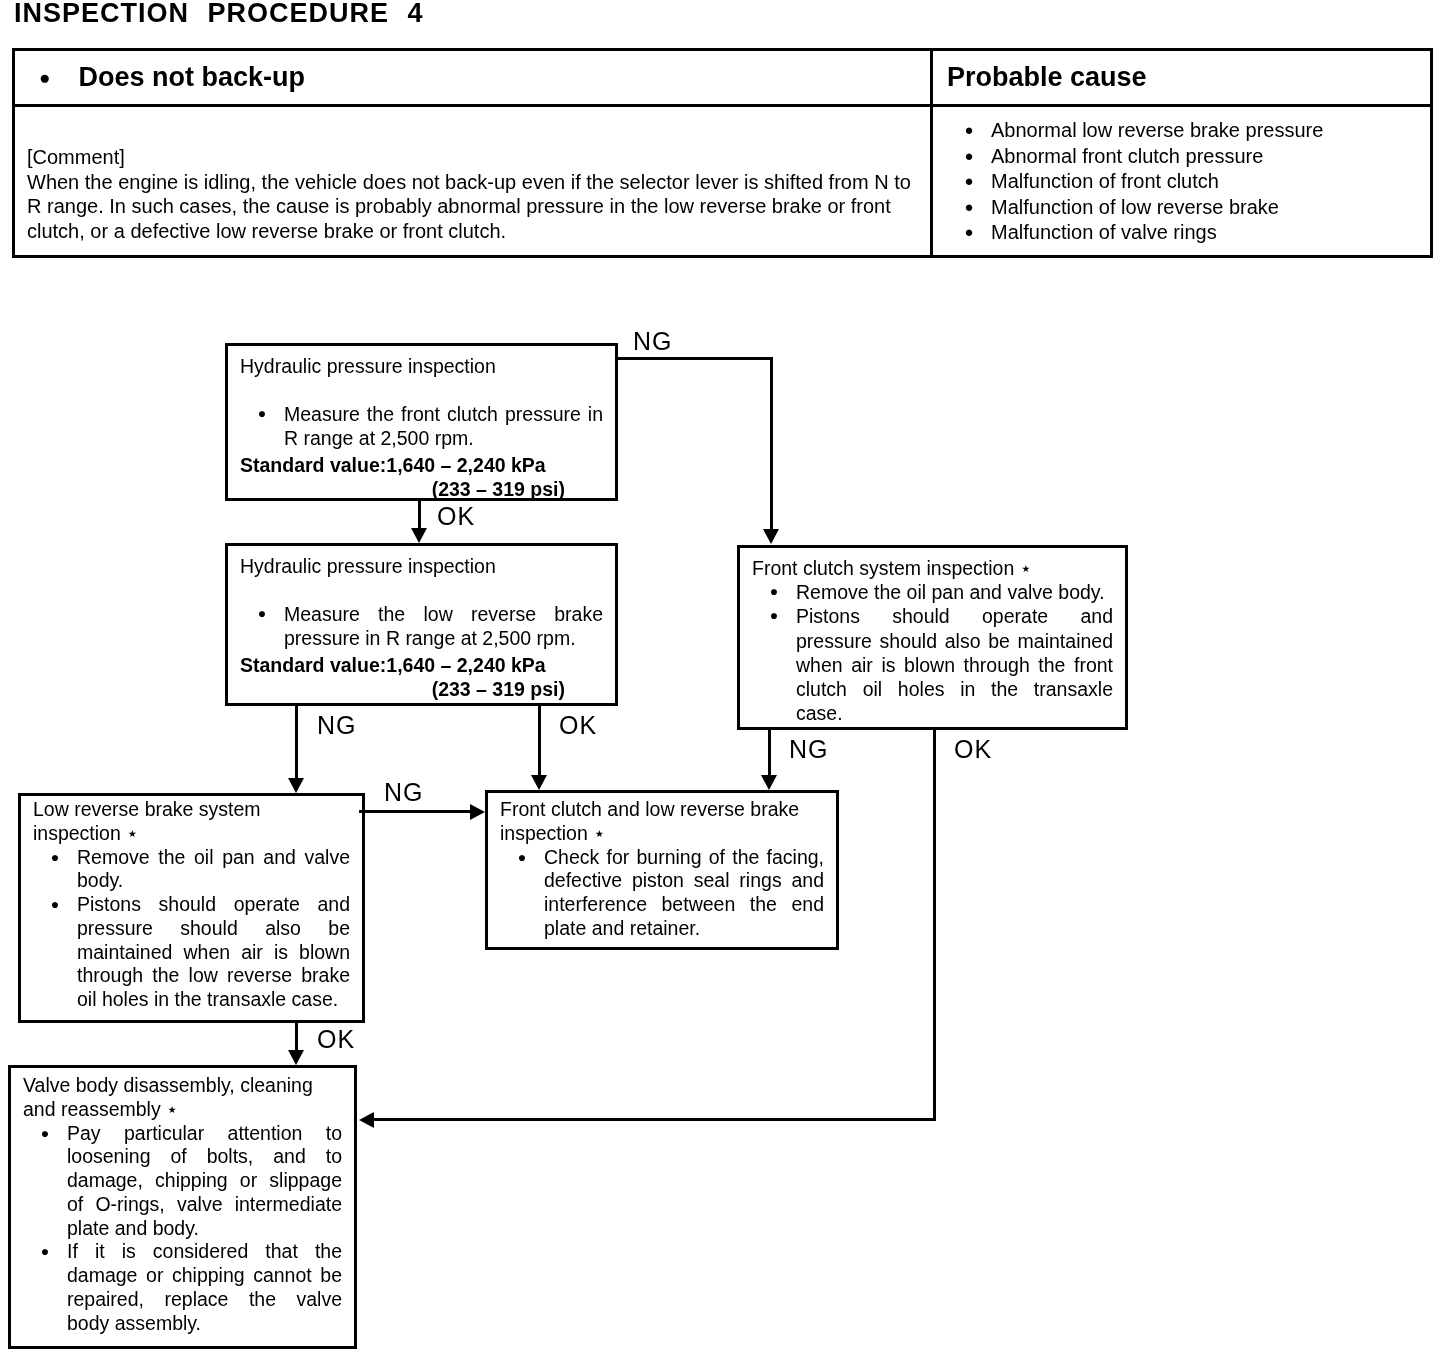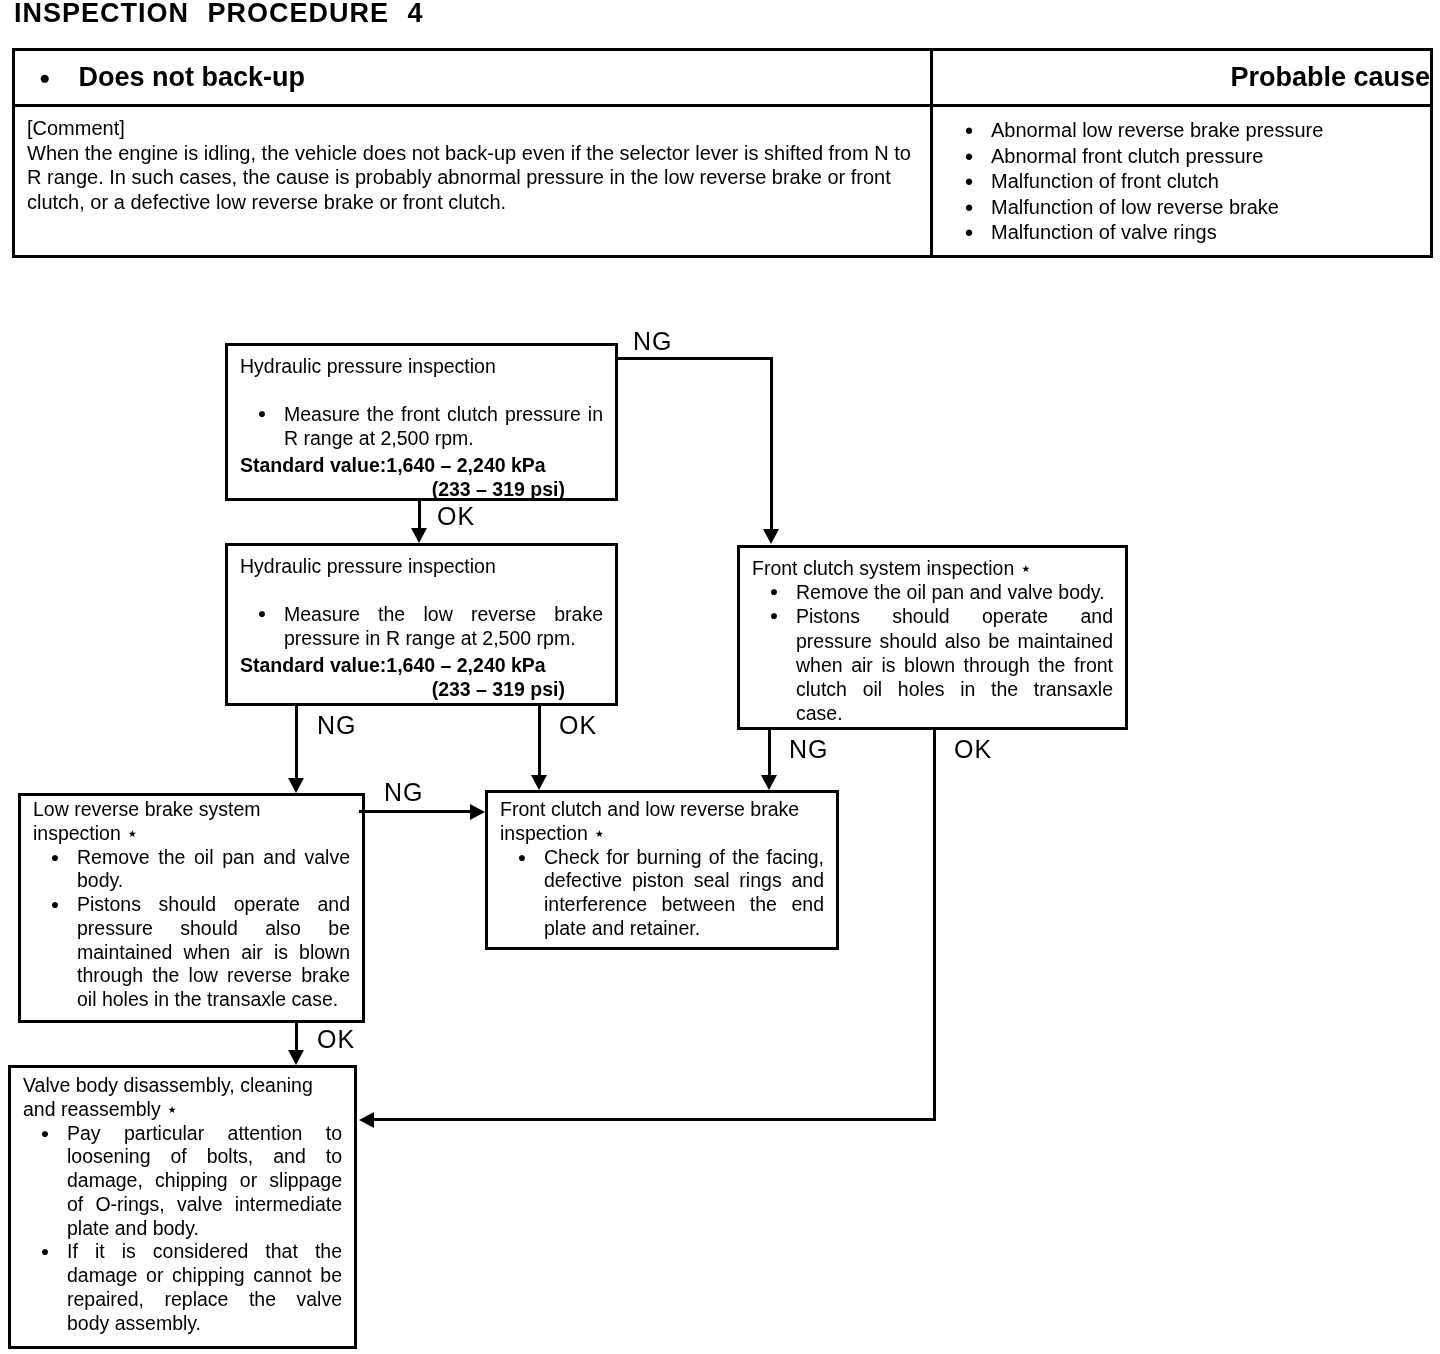--- a/index.html
+++ b/index.html
@@ -16,23 +16,23 @@
   
   .sym-table {
     position:absolute; left:12px; top:48px; width:1421px; height:210px;
     border:3px solid #000; box-sizing:border-box;
     display:grid; grid-template-columns:918px 1fr; grid-template-rows:56px 1fr;
   }
   .cell { box-sizing:border-box; }
   .cell.left { border-right:3px solid #000; }
   .cell.head { border-bottom:3px solid #000; display:flex; align-items:center; font-weight:bold; font-size:27px; }
   .head-bullet { font-size:19px; margin:0 28px 0 24px; }
-  .cell.head.right { padding-left:14px;justify-content:flex-end; }
+  .cell.head.right { padding-left:14px; }
   .comment-cell { padding:9px 14px 0 12px; font-size:20px; line-height:1.23; }
-  .comment-label { display:block; }
+  .comment-label { display:block;margin-top:29px; }
   .causes-cell { padding:11px 8px 0 14px; font-size:20px; line-height:1.23; }
   .cause-item { display:flex; margin-bottom:1px; }
   .cause-bullet { width:44px; flex:none; text-align:center; font-size:15px; padding-top:3px; }
   
   .fbox {
     position:absolute; border:3px solid #000; box-sizing:border-box; background:#fff;
     font-size:19.5px; line-height:1.24; padding:8px 12px 6px 12px;
   }
   .fbox .gap { height:24px; }
   .bullet-row { display:flex; }

